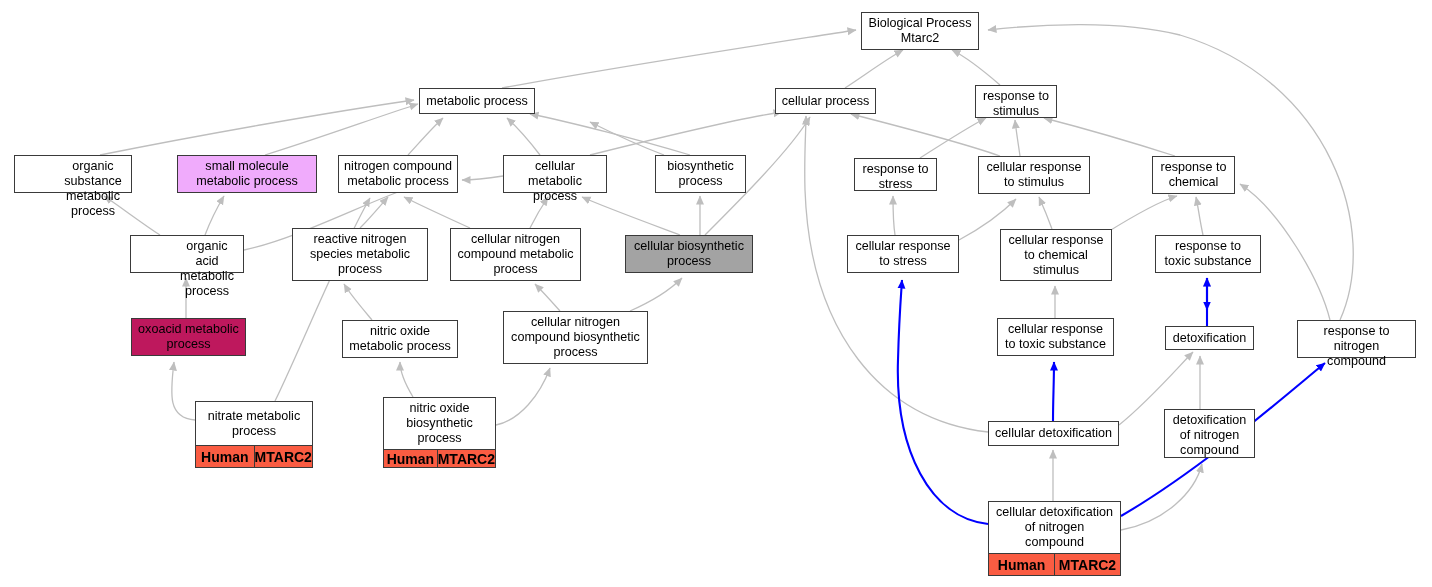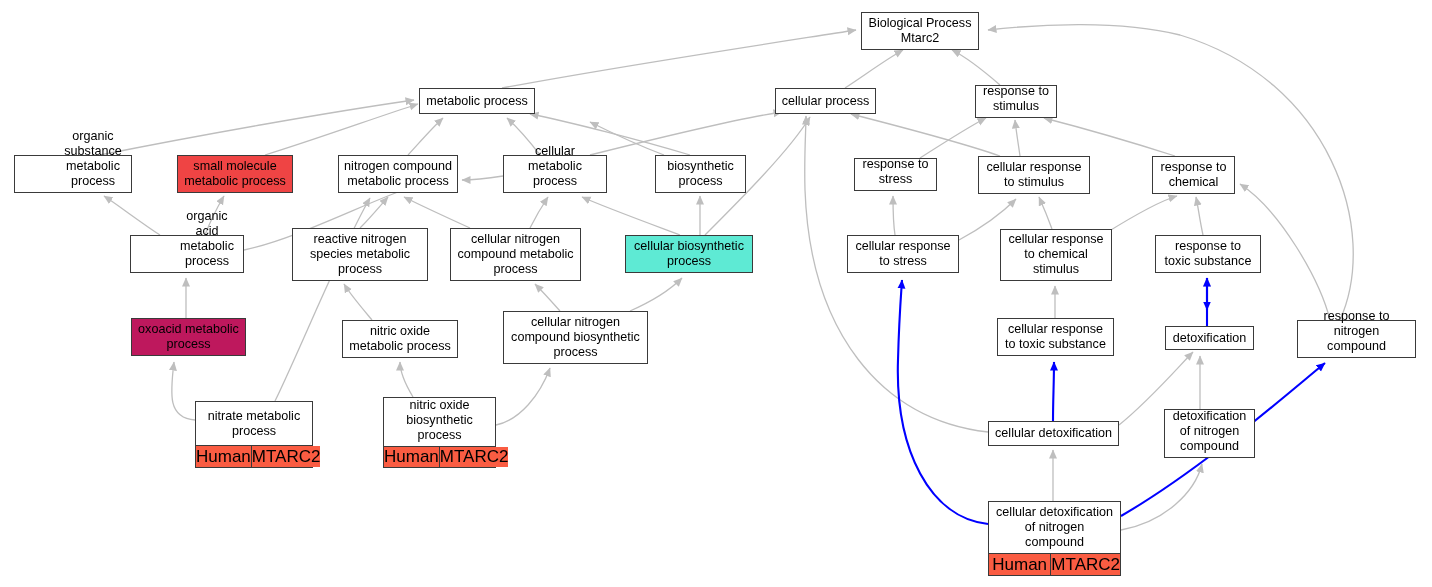--- a/index.html
+++ b/index.html
@@ -1,26 +1,26 @@
 <!DOCTYPE html>
 <html><head>
 <meta charset="utf-8">
 <title>GO Biological Process Graph — Mtarc2</title>
 <style>
   html,body{margin:0;padding:0;background:#ffffff;}
   body{font-family:"Liberation Sans","DejaVu Sans",sans-serif;}
   #canvas{position:relative;width:1432px;height:587px;background:#ffffff;overflow:hidden;}
   #edges{position:absolute;left:0;top:0;width:1432px;height:587px;pointer-events:none;}
   .node{position:absolute;box-sizing:border-box;border:1.4px solid #3a3a3a;background:#ffffff;
-        display:flex;flex-direction:column;align-items:stretch;justify-content:flex-end;}
+        display:flex;flex-direction:column;align-items:stretch;justify-content:flex-start;}
   .node .label{display:flex;align-items:center;justify-content:center;text-align:center;
         font-size:12.6px;line-height:15px;color:#000;padding:3px 5px;white-space:pre-line;flex:1;}
   .gene-row{display:flex;border-top:1.4px solid #3a3a3a;height:21px;}
   .gene-cell{flex:1;display:flex;align-items:center;justify-content:center;
-        font-size:17px;color:#000;background:#fa5c42;}
+        font-size:14px;color:#000;background:#fa5c42;font-weight:bold;}
   .gene-cell.first{border-right:1.4px solid #3a3a3a;}
 </style>
 </head>
 <body>
 
 <div id="canvas">
   <svg id="edges" xmlns="http://www.w3.org/2000/svg">
     <defs>
       <marker id="ah-grey" markerWidth="11" markerHeight="11" refX="8.5" refY="4" orient="auto" markerUnits="userSpaceOnUse">
         <path d="M0,0 L9,4 L0,8 z" fill="#bebebe"></path>
@@ -95,21 +95,21 @@
         <div class="label">cellular process</div>
       </div>
       <div class="node" style="left: 975px; top: 85px; width: 82px; height: 33px; border-color: rgb(58, 58, 58); background: rgb(255, 255, 255);">
         <div class="label">response to
 stimulus</div>
       </div>
       <div class="node" style="left: 14px; top: 155px; width: 118px; height: 38px; border-color: rgb(58, 58, 58); background: rgb(255, 255, 255); padding-left: 40px;">
         <div class="label">organic substance
 metabolic process</div>
       </div>
-      <div class="node" style="left: 177px; top: 155px; width: 116px; height: 38px; border-color: rgb(58, 58, 58); background: #ef4444;">
+      <div class="node" style="left: 177px; top: 155px; width: 140px; height: 38px; border-color: rgb(58, 58, 58); background: #f0abfc;">
         <div class="label">small molecule
 metabolic process</div>
       </div>
       <div class="node" style="left: 338px; top: 155px; width: 120px; height: 38px; border-color: rgb(58, 58, 58); background: rgb(255, 255, 255);">
         <div class="label">nitrogen compound
 metabolic process</div>
       </div>
       <div class="node" style="left: 503px; top: 155px; width: 104px; height: 38px; border-color: rgb(58, 58, 58); background: rgb(255, 255, 255);">
         <div class="label">cellular metabolic
 process</div>
@@ -137,21 +137,21 @@
       <div class="node" style="left: 292px; top: 228px; width: 136px; height: 53px; border-color: rgb(58, 58, 58); background: rgb(255, 255, 255);">
         <div class="label">reactive nitrogen
 species metabolic
 process</div>
       </div>
       <div class="node" style="left: 450px; top: 228px; width: 131px; height: 53px; border-color: rgb(58, 58, 58); background: rgb(255, 255, 255);">
         <div class="label">cellular nitrogen
 compound metabolic
 process</div>
       </div>
-      <div class="node" style="left: 625px; top: 235px; width: 128px; height: 38px; border-color: rgb(58, 58, 58); background: #5eead4;">
+      <div class="node" style="left: 625px; top: 235px; width: 128px; height: 38px; border-color: rgb(58, 58, 58); background: #a3a3a3;">
         <div class="label">cellular biosynthetic
 process</div>
       </div>
       <div class="node" style="left: 847px; top: 235px; width: 112px; height: 38px; border-color: rgb(58, 58, 58); background: rgb(255, 255, 255);">
         <div class="label">cellular response
 to stress</div>
       </div>
       <div class="node" style="left: 1000px; top: 229px; width: 112px; height: 52px; border-color: rgb(58, 58, 58); background: rgb(255, 255, 255);">
         <div class="label">cellular response
 to chemical

